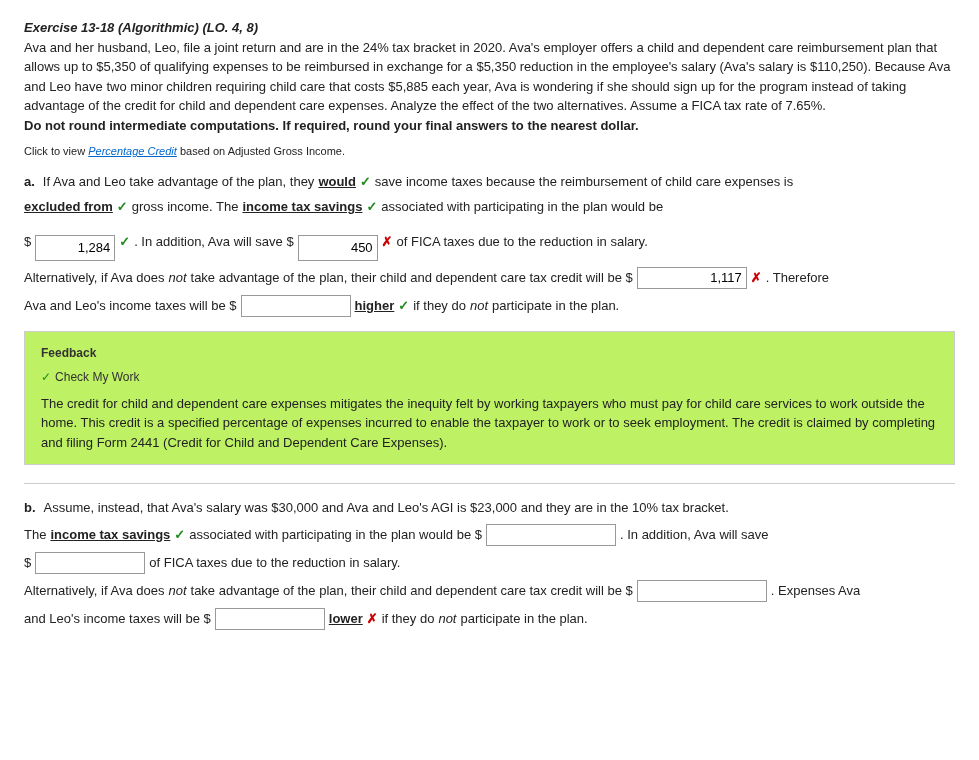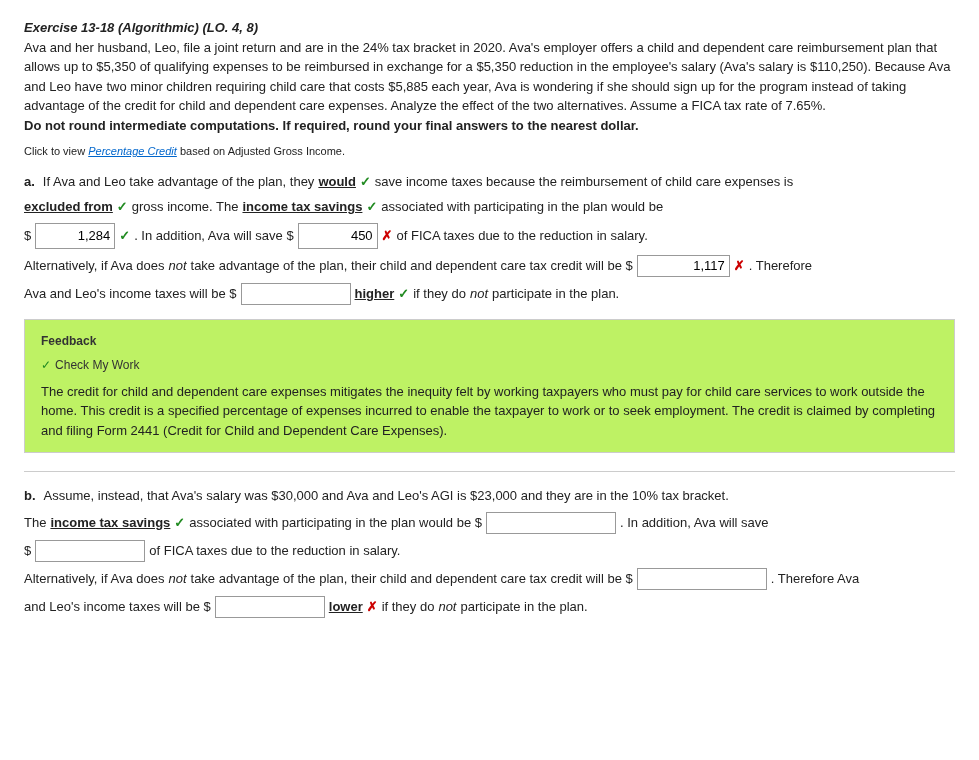--- a/index.html
+++ b/index.html
@@ -80,25 +80,26 @@
       background: #fff;
     }
     .input-with-value {
       border: 1px solid #999;
       padding: 8px 4px;
       width: 80px;
       height: 26px;
       font-size: 13px;
       background: #fff;
       text-align: right;
+      margin-top: 12px;
     }
     .input-with-value-lg {
       border: 1px solid #999;
       padding: 2px 4px;
-      width: 93px;
+      width: 110px;
       height: 22px;
       font-size: 13px;
       background: #fff;
       text-align: right;
     }
     .dollar-sign {
       font-size: 13px;
     }
     .feedback-box {
       border: 1px solid #ccc;
@@ -229,21 +230,21 @@
       <span class="dollar-sign">$</span>
       <input class="input-box" type="text" style="">
       <span>of FICA taxes due to the reduction in salary.</span>
     </div>
 
     <div class="inline-row" style="margin-top:6px;">
       <span>Alternatively, if Ava does</span>
       <em>not</em>
       <span>take advantage of the plan, their child and dependent care tax credit will be $</span>
       <input class="input-box-lg" type="text" style="">
-      <span>. Therefore Ava</span>
+      <span>. Expenses Ava</span>
     </div>
     <div class="inline-row">
       <span>and Leo's income taxes will be $</span>
       <input class="input-box" type="text" style="">
       <span class="underline-answer">lower</span>
       <span class="cross-mark">✗</span>
       <span>if they do</span>
       <em>not</em>
       <span>participate in the plan.</span>
     </div>

